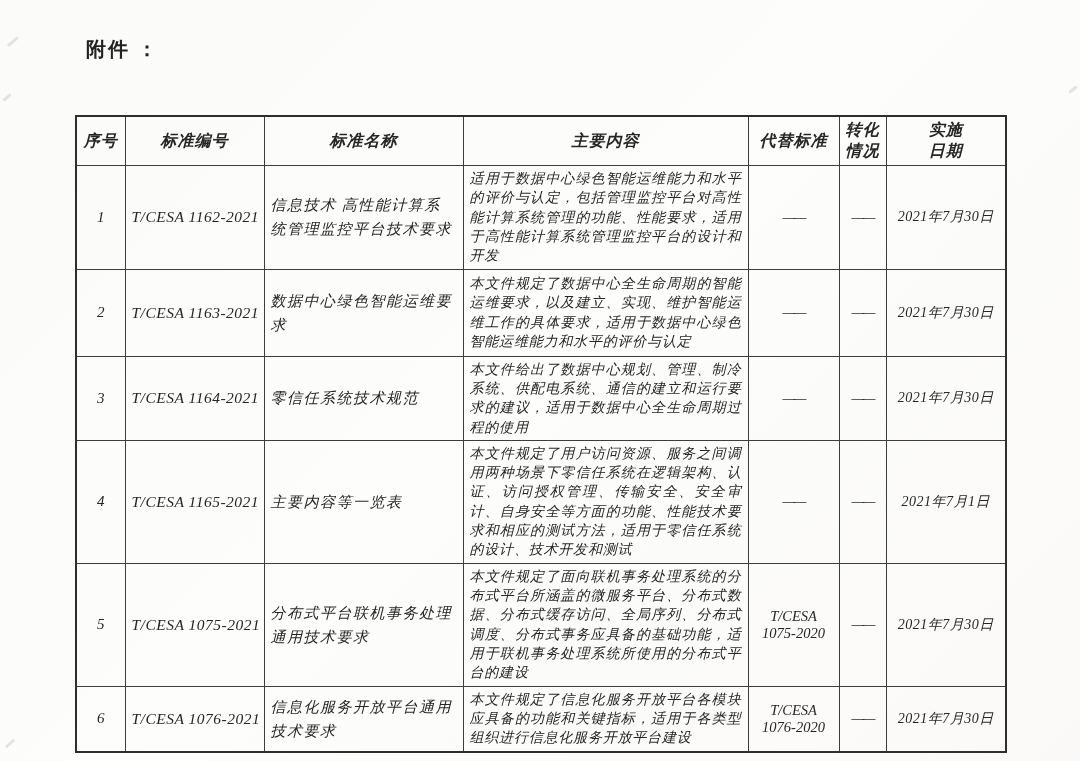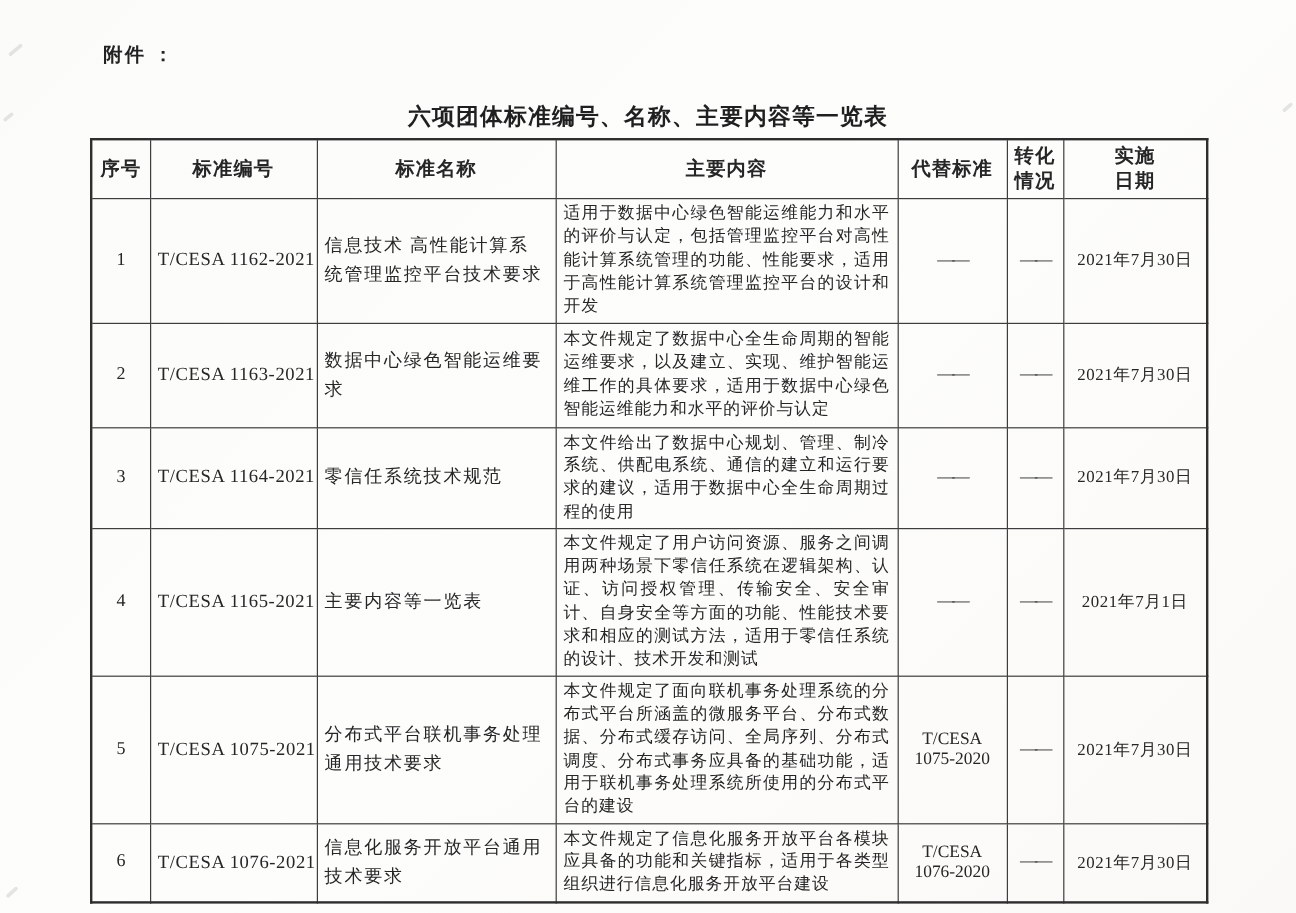--- a/index.html
+++ b/index.html
@@ -15,21 +15,21 @@
     width: 1080px;
     height: 761px;
     background: linear-gradient(135deg, #fbfbf9 0%, #fdfdfc 50%, #faf9f7 100%);
     font-family: "Liberation Serif", "DejaVu Serif", serif;
     color: #2a2a2a;
   }
   .attachment-label {
     position: absolute;
     left: 86px;
     top: 36px;
-    font-size: 16px;
+    font-size: 20px;
     font-weight: 600;
     letter-spacing: 2px;
     color: #222;
     text-align: center;
   }
   .doc-title {
     position: absolute;
     left: 75px;
     top: 84px;
     width: 930px;
@@ -41,20 +41,21 @@
   }
   table.standards {
     position: absolute;
     left: 75px;
     top: 115px;
     width: 930px;
     height: 592px;
     border-collapse: collapse;
     table-layout: fixed;
     font-size: 15px;
+    font-style: italic;
   }
   table.standards th,
   table.standards td {
     border: 1px solid #3d3d3d;
     vertical-align: middle;
     padding: 3px 6px;
     color: #262626;
     overflow: hidden;
   }
   table.standards {
@@ -119,21 +120,20 @@
 
 <div class="page">
 
   <span class="scan-artifact artifact-1"></span>
   <span class="scan-artifact artifact-2"></span>
   <span class="scan-artifact artifact-3"></span>
   <span class="scan-artifact artifact-4"></span>
 
   <div class="attachment-label">附件 ：</div>
 
-  <div class="doc-title">六项团体标准编号、名称、主要内容等一览表</div>
 
   <table class="standards">
     <colgroup>
       <col style="width:49px">
       <col style="width:139px">
       <col style="width:199px">
       <col style="width:285px">
       <col style="width:91px">
       <col style="width:47px">
       <col style="width:120px">

